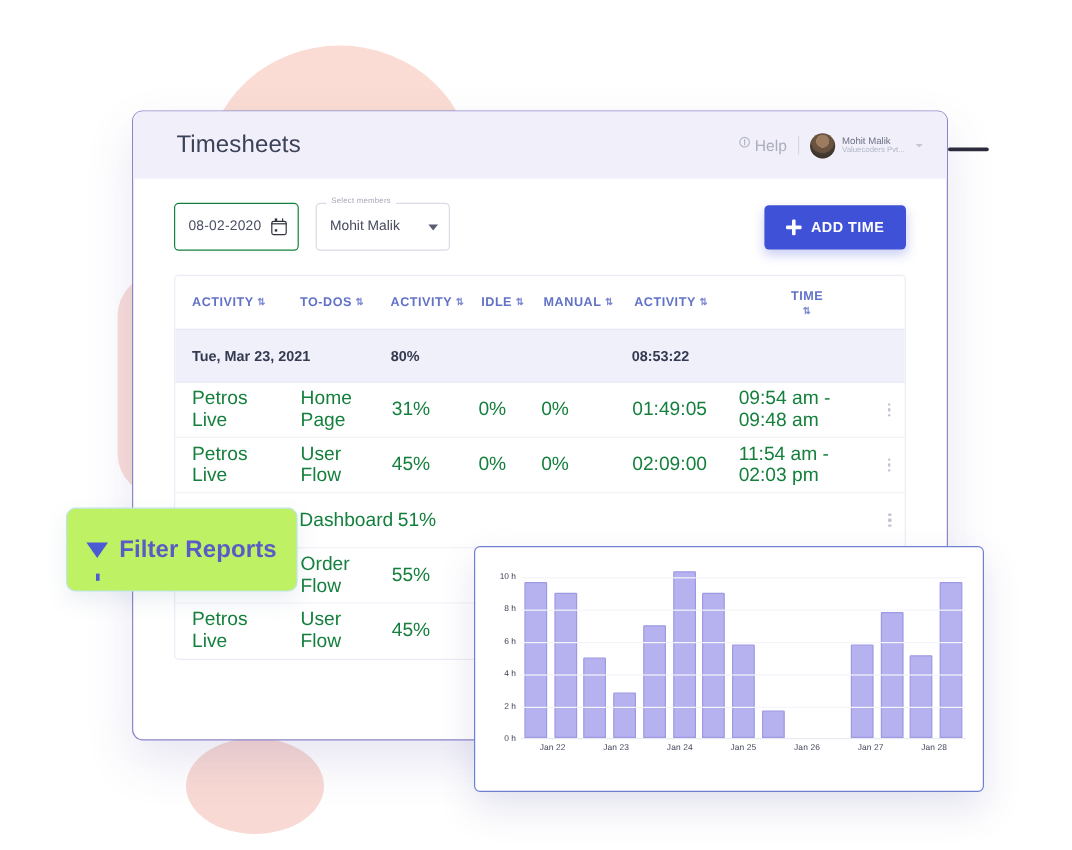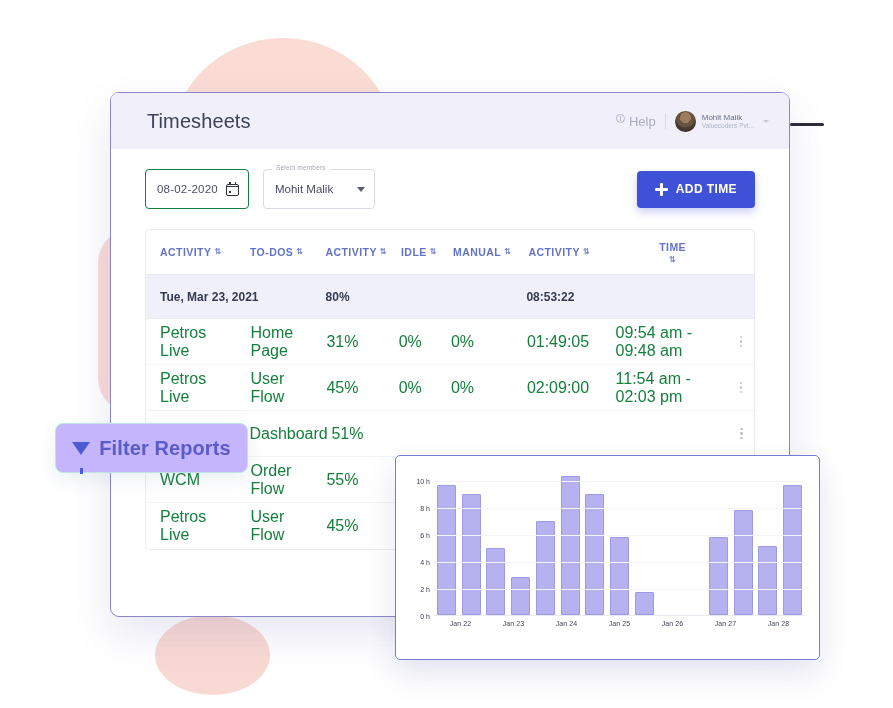--- a/index.html
+++ b/index.html
@@ -196,22 +196,22 @@
   .c-idle     { width:56px; }
   .c-manual   { width:82px; }
   .c-duration { width:96px; }
   .c-time     { width:138px;flex-direction:column; }
   .c-menu     { width:28px; display:flex; justify-content:center; padding-left:0; cursor:pointer; }
   .kebab { display:flex; flex-direction:column; gap:2.2px; }
   .kebab i { width:2.2px; height:2.2px; background:#c0c4d2; border-radius:50%; display:block; }
 
   
   #filter-callout {
-    position:absolute; left:55px; top:423px; width:193px; height:50px;
-    background:#c4b5fd; border:1px solid #bfe4e3; border-radius:8px;
+    position:absolute; left:55px; top:423px; width:193px; height:70px;
+    background:#bef264; border:1px solid #bfe4e3; border-radius:8px;
     display:flex; align-items:center; justify-content:center; gap:9px;
     box-shadow: 0 7px 18px rgba(90,120,160,.12);
   }
   #filter-callout .funnel-lg {
     width:0;height:0;border-left:9px solid transparent;border-right:9px solid transparent;
     border-top:13px solid #4a5bd4; position:relative;
   }
   #filter-callout .funnel-lg::after {
     content:""; position:absolute; left:-1.5px; top:13px; width:3px; height:6px; background:#4a5bd4;
   }

